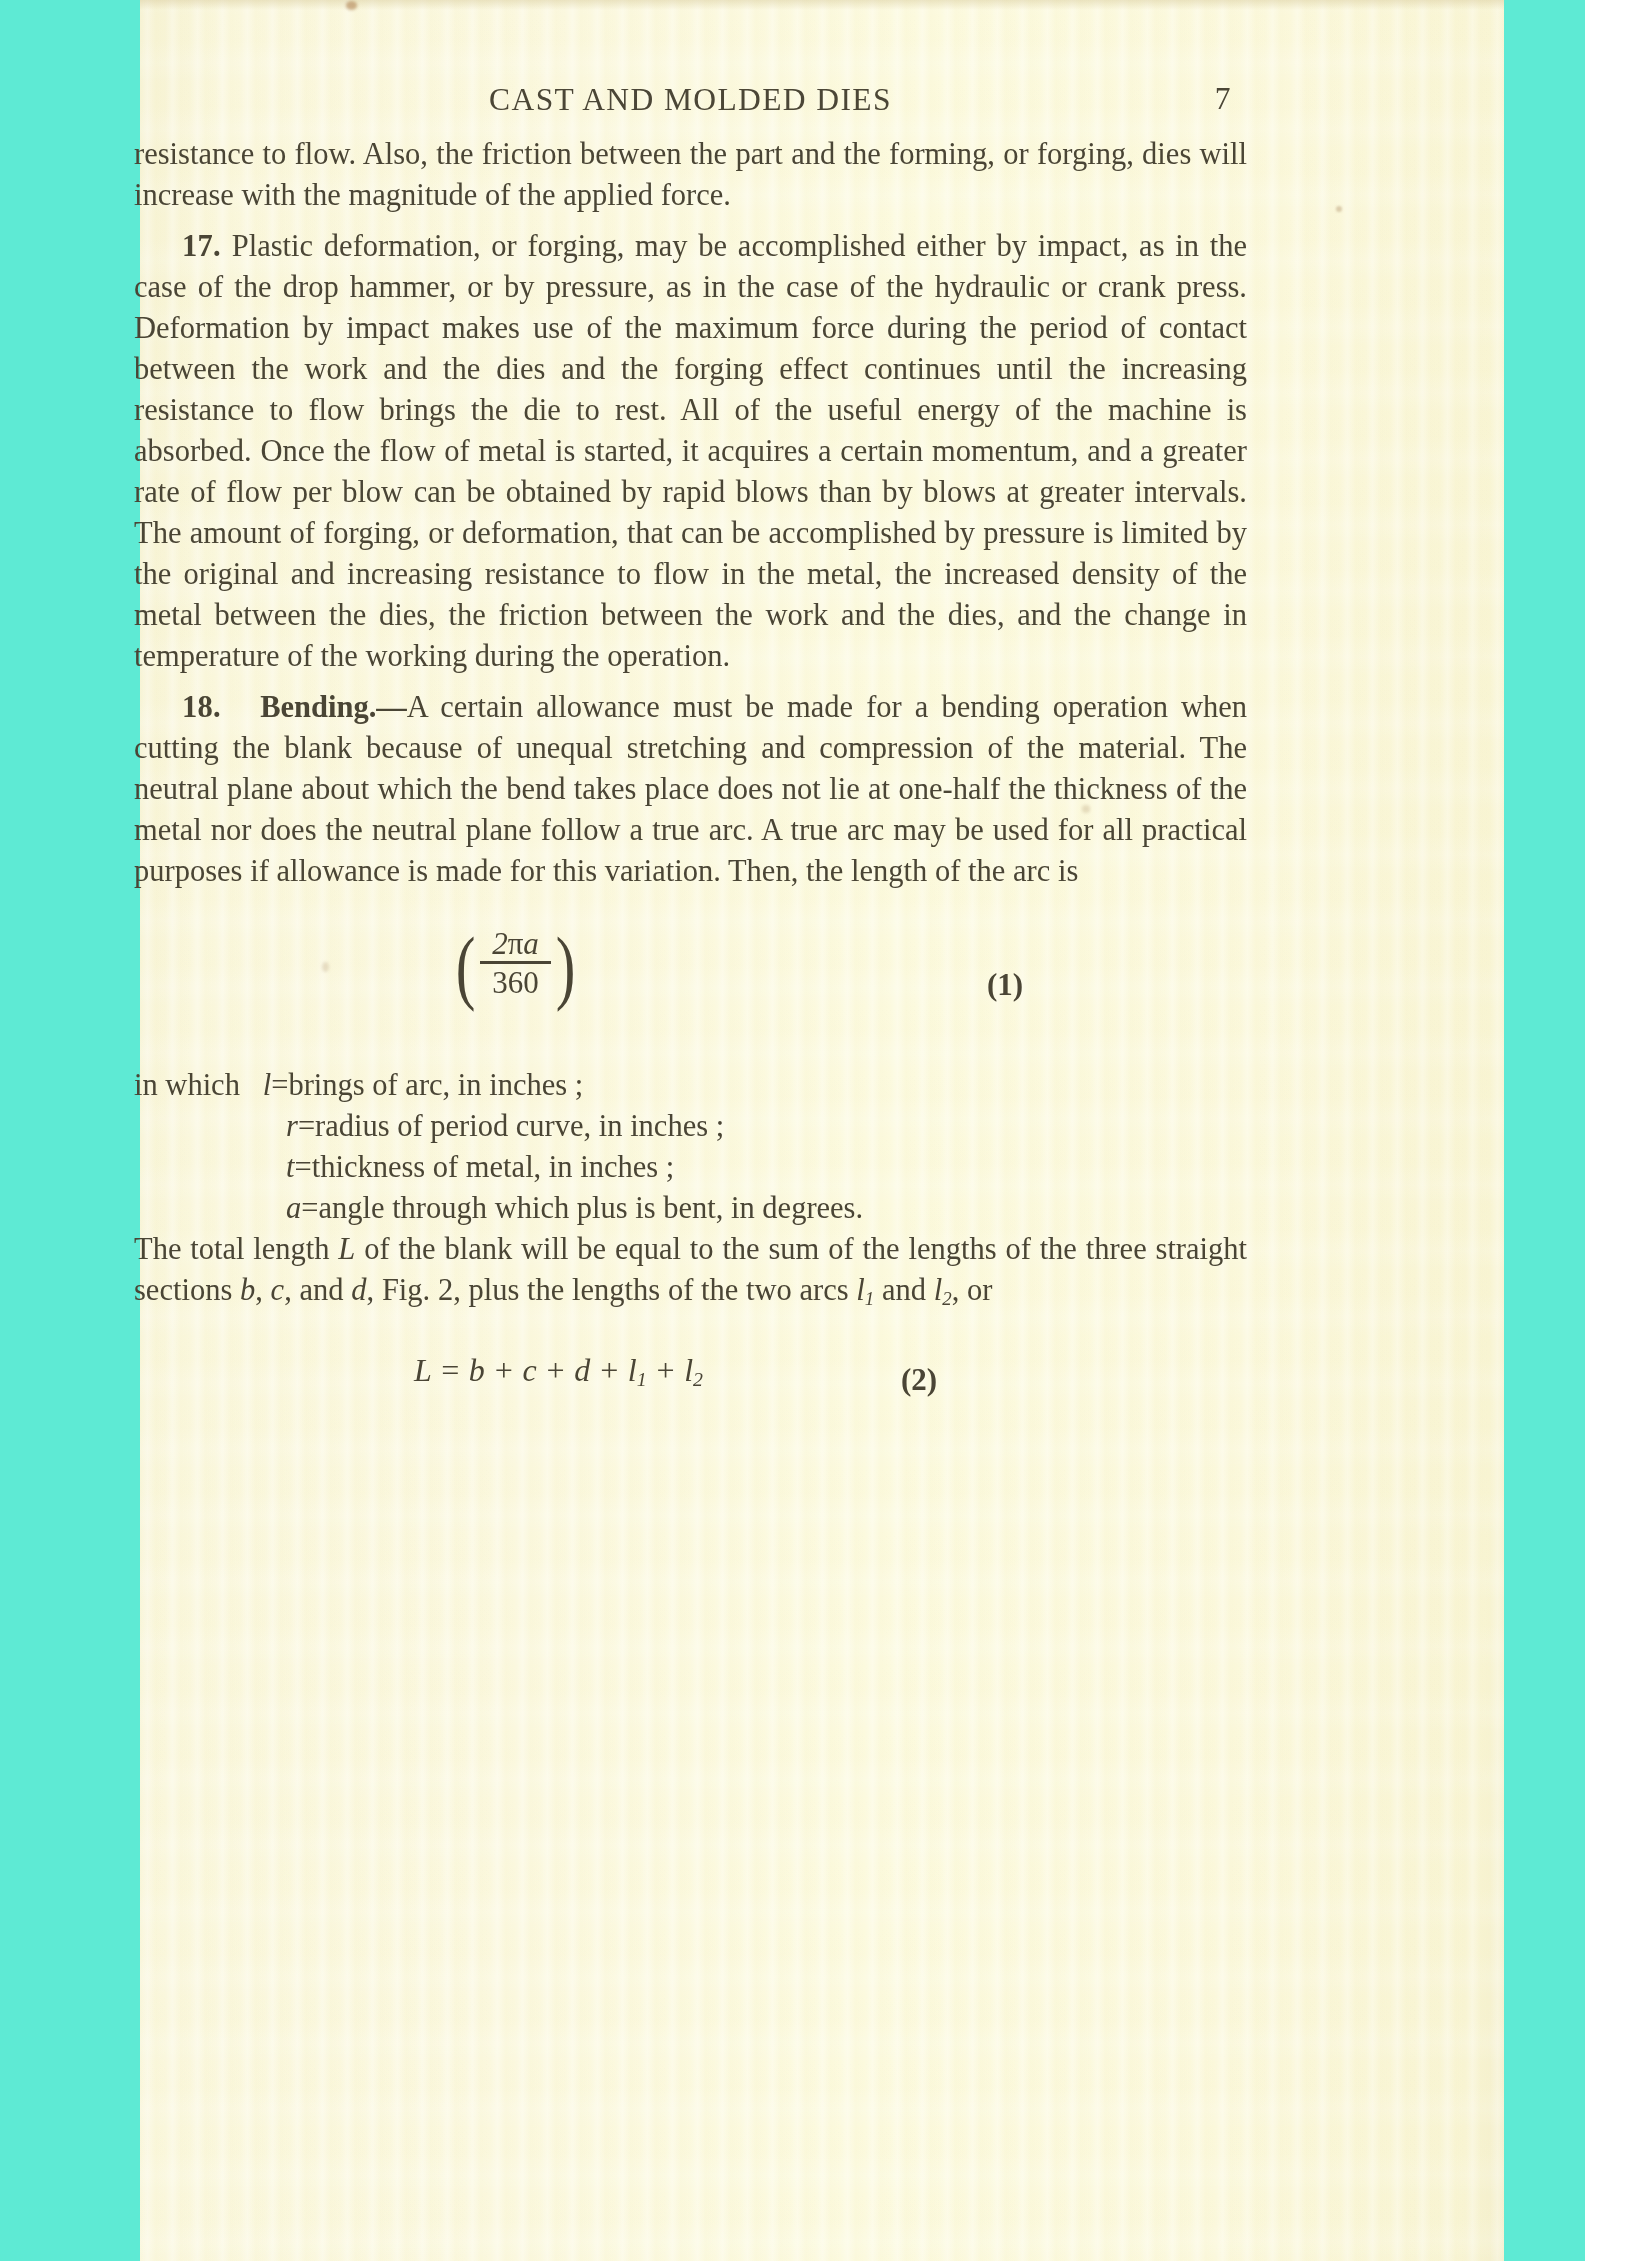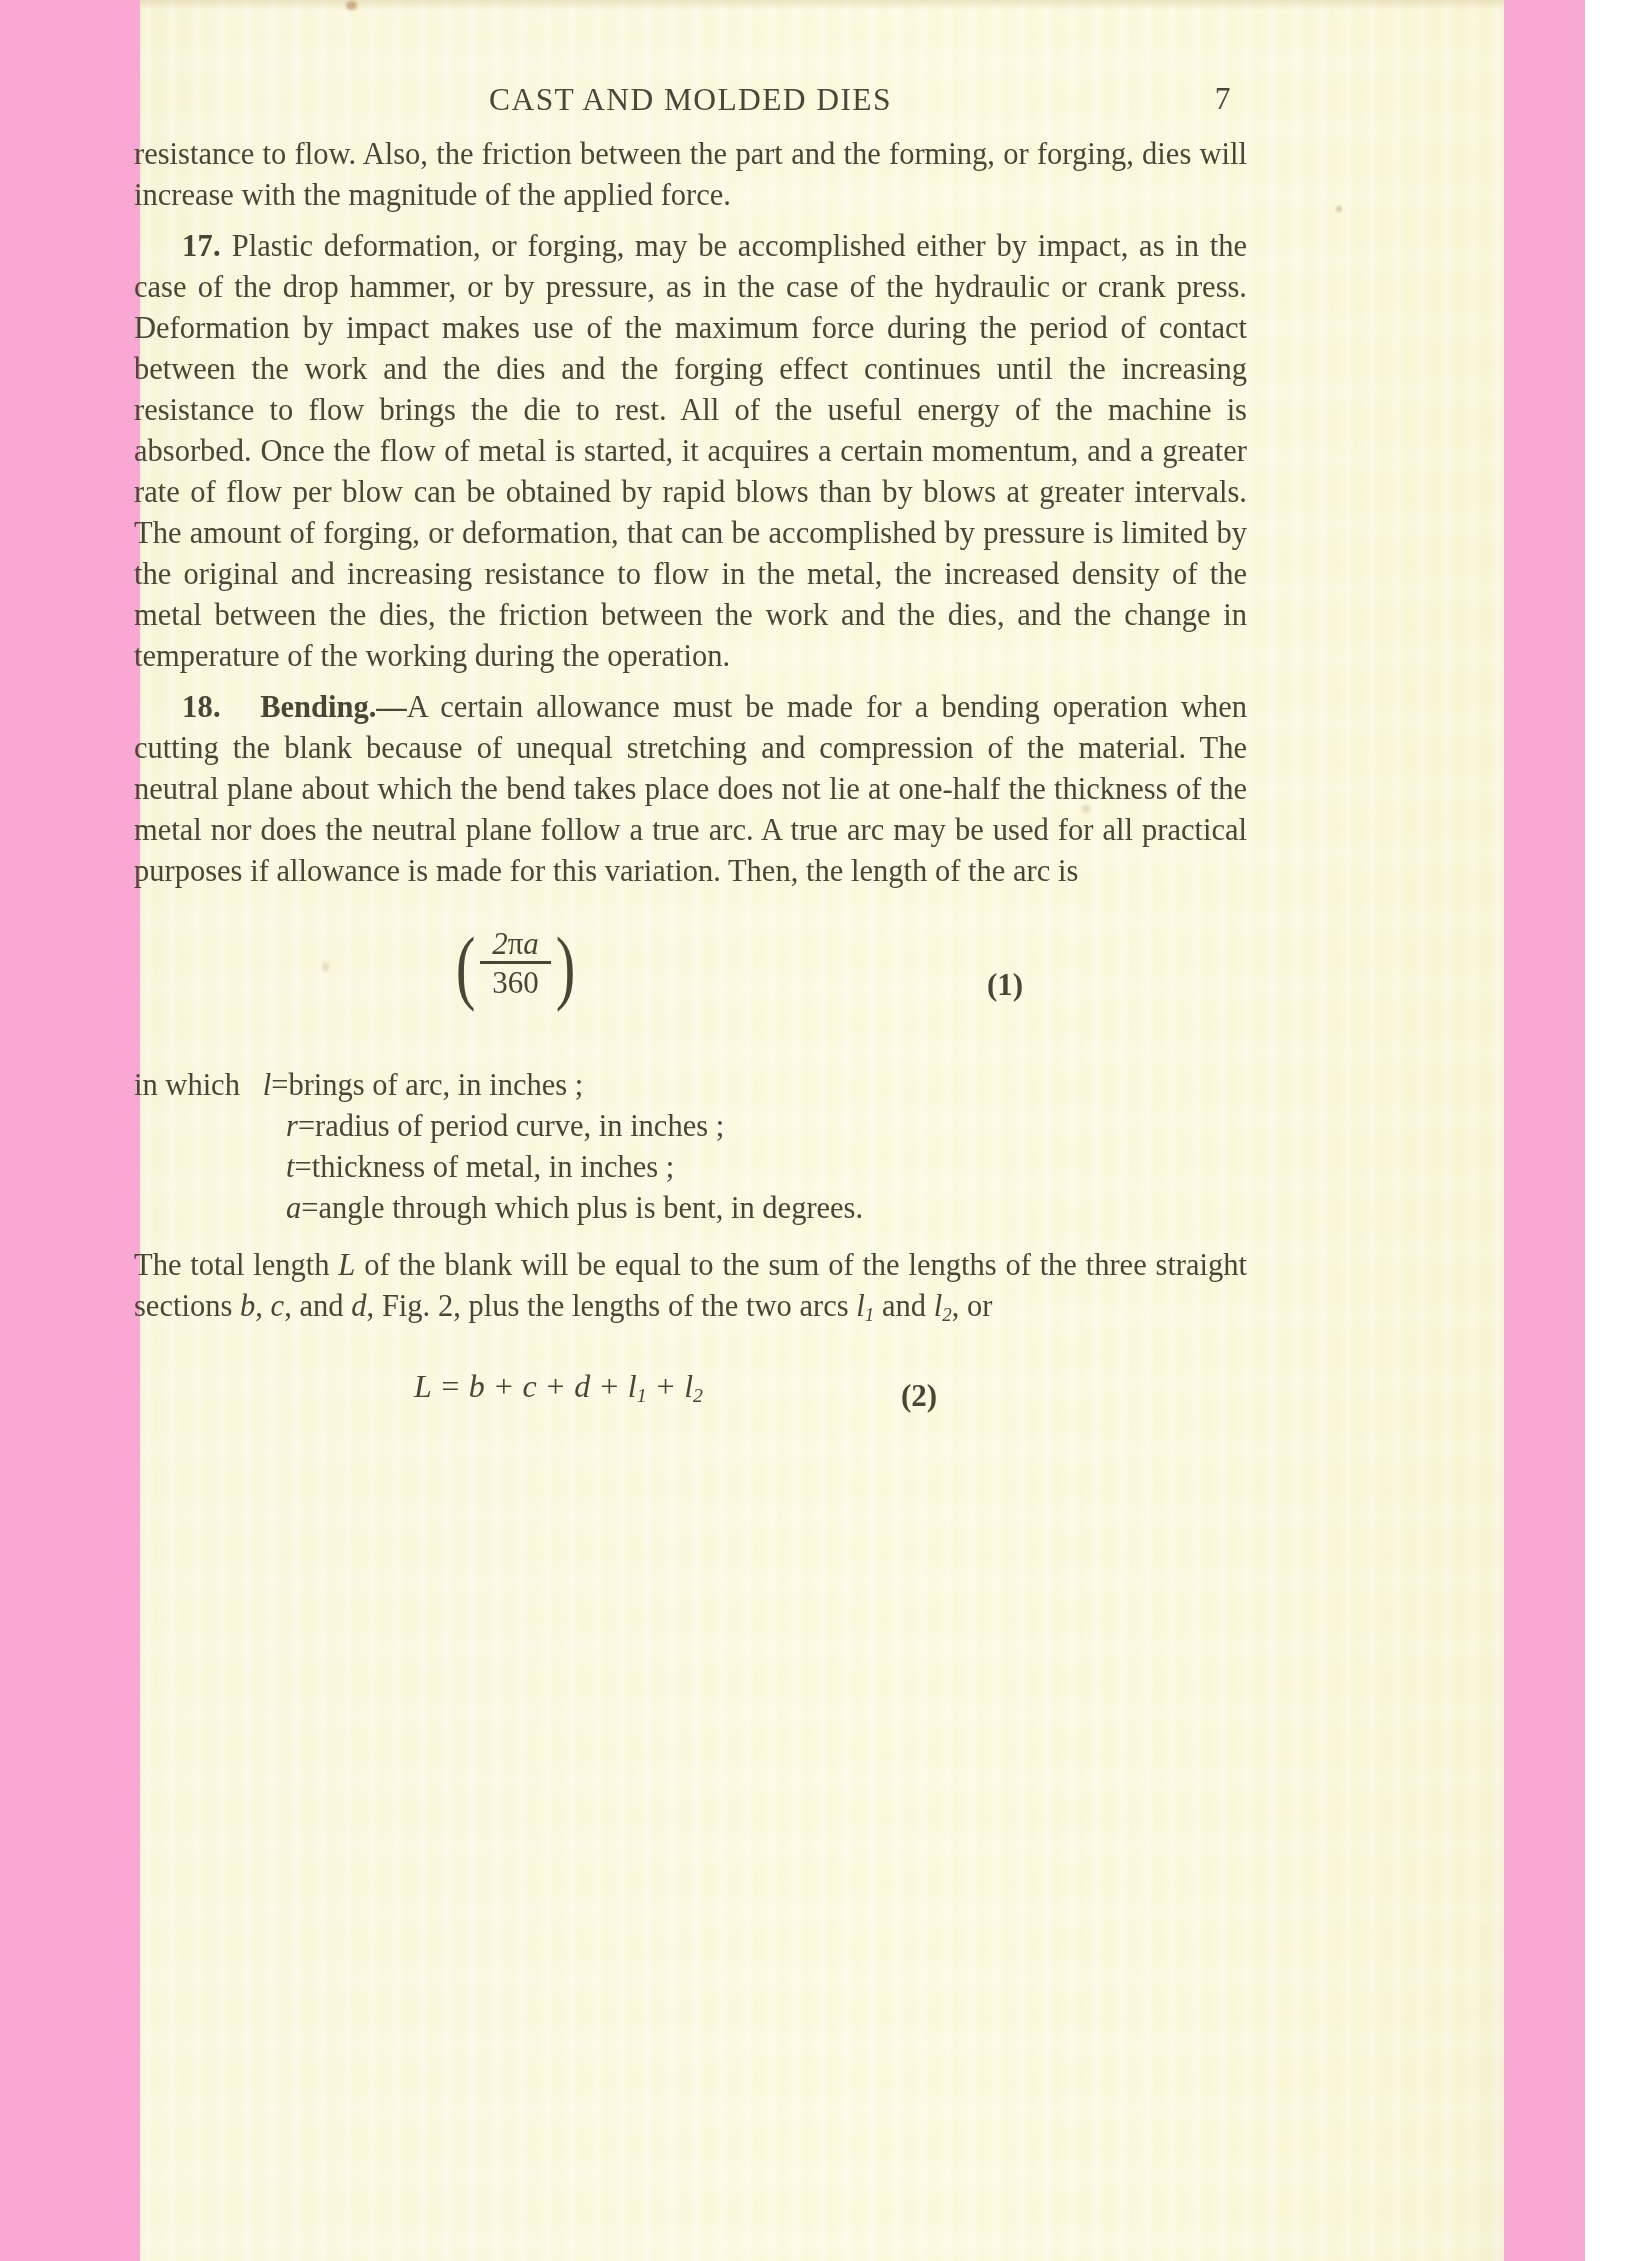--- a/index.html
+++ b/index.html
@@ -12,21 +12,21 @@
     height: 2261px;
     font-family: "Liberation Serif", "DejaVu Serif", serif;
     overflow: hidden;
   }
 
   
   #scan {
     position: relative;
     width: 1585px;
     height: 2261px;
-    background: #f9a8d4;
+    background: #5eead4;
   }
 
   
   #page {
     position: absolute;
     left: 140px;
     top: 0px;
     width: 1364px;
     height: 2261px;
     background:
@@ -265,21 +265,21 @@
           <span class="sym">r</span><span>=</span><span>radius of period curve, in inches ;</span>
         </div>
         <div class="where-line hang">
           <span class="sym">t</span><span>=</span><span>thickness of metal, in inches ;</span>
         </div>
         <div class="where-line hang">
           <span class="sym">a</span><span>=</span><span>angle through which plus is bent, in degrees.</span>
         </div>
       </div>
 
-      <p class="para" style="margin-top:16px;">
+      <p class="para" style="margin-top:0;">
         <span>The total length </span><span class="it">L</span><span> of the blank will be equal to the sum of the lengths of the three straight sections </span><span class="it">b</span><span>, </span><span class="it">c</span><span>, and </span><span class="it">d</span><span>, Fig. 2, plus the lengths of the two arcs </span><span class="it">l</span><sub>1</sub><span> and </span><span class="it">l</span><sub>2</sub><span>, or</span>
       </p>
 
       <div class="eq eq-2">
         <div class="eq-row" style="padding-left:280px;align-items:center;">
           <span class="eq-lhs"><span>L = b + c + d + l</span><sub>1</sub><span> + l</span><sub>2</sub></span>
         </div>
         <span class="eqnum" style="left:767px; top:9.6px;">(2)</span>
       </div>
 

